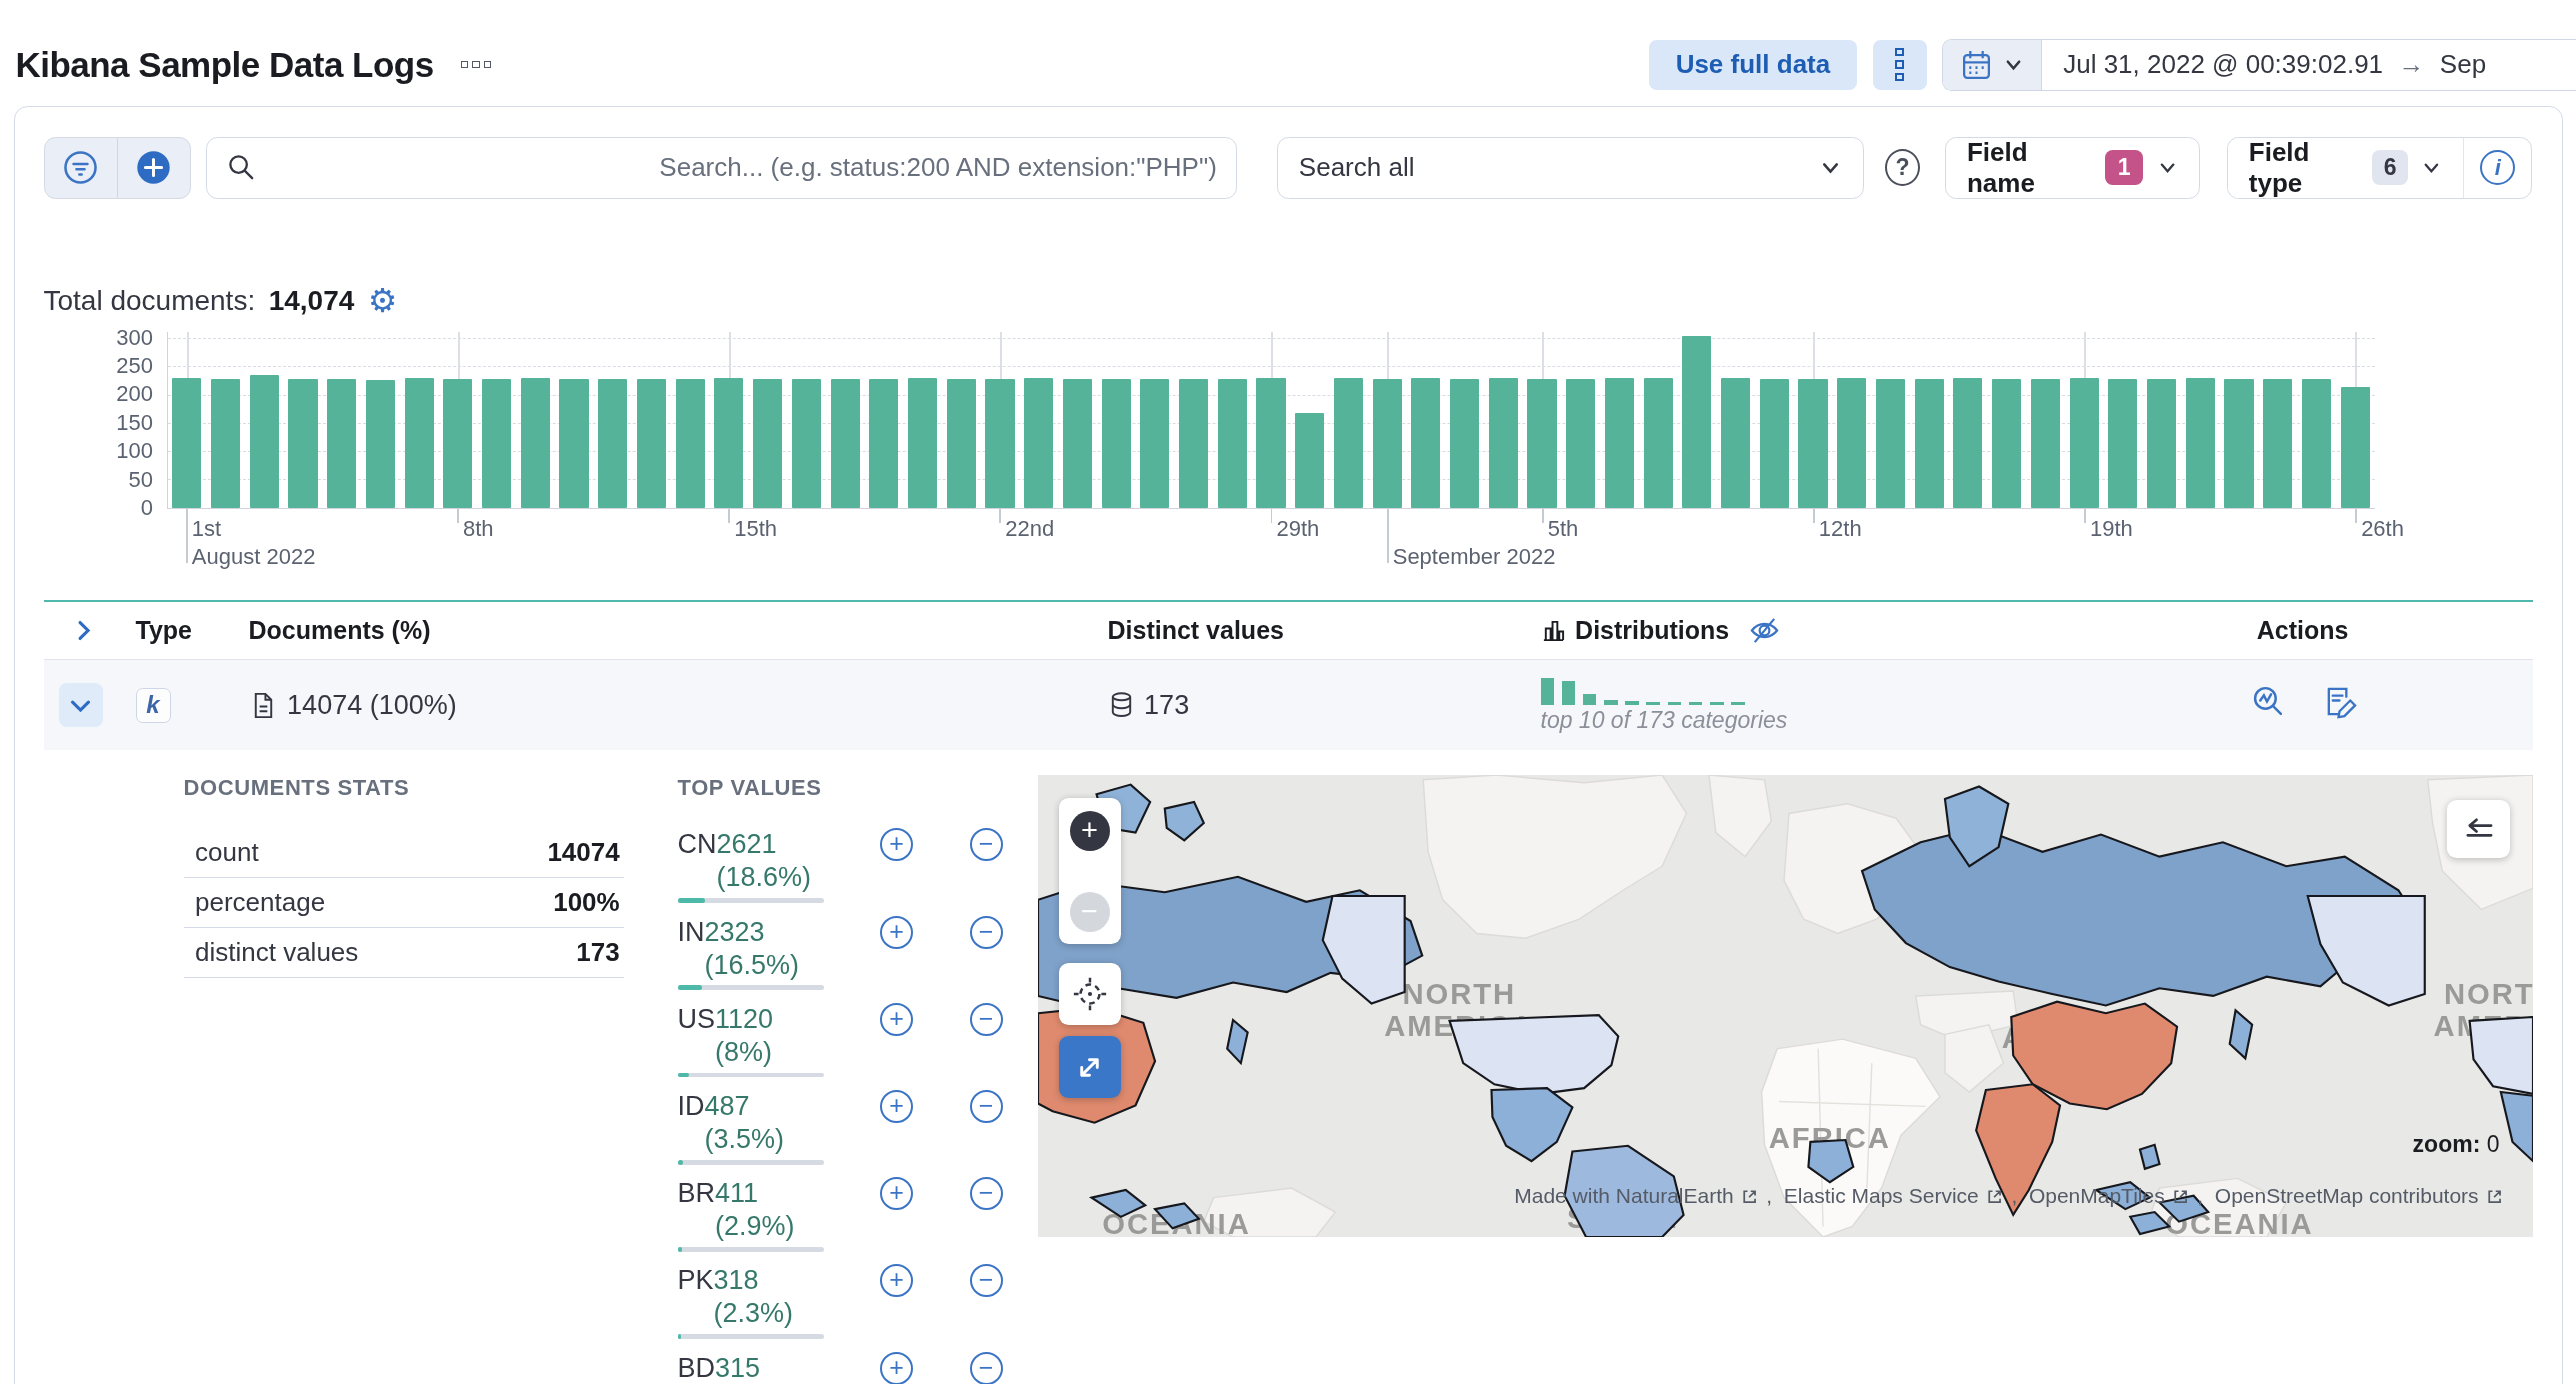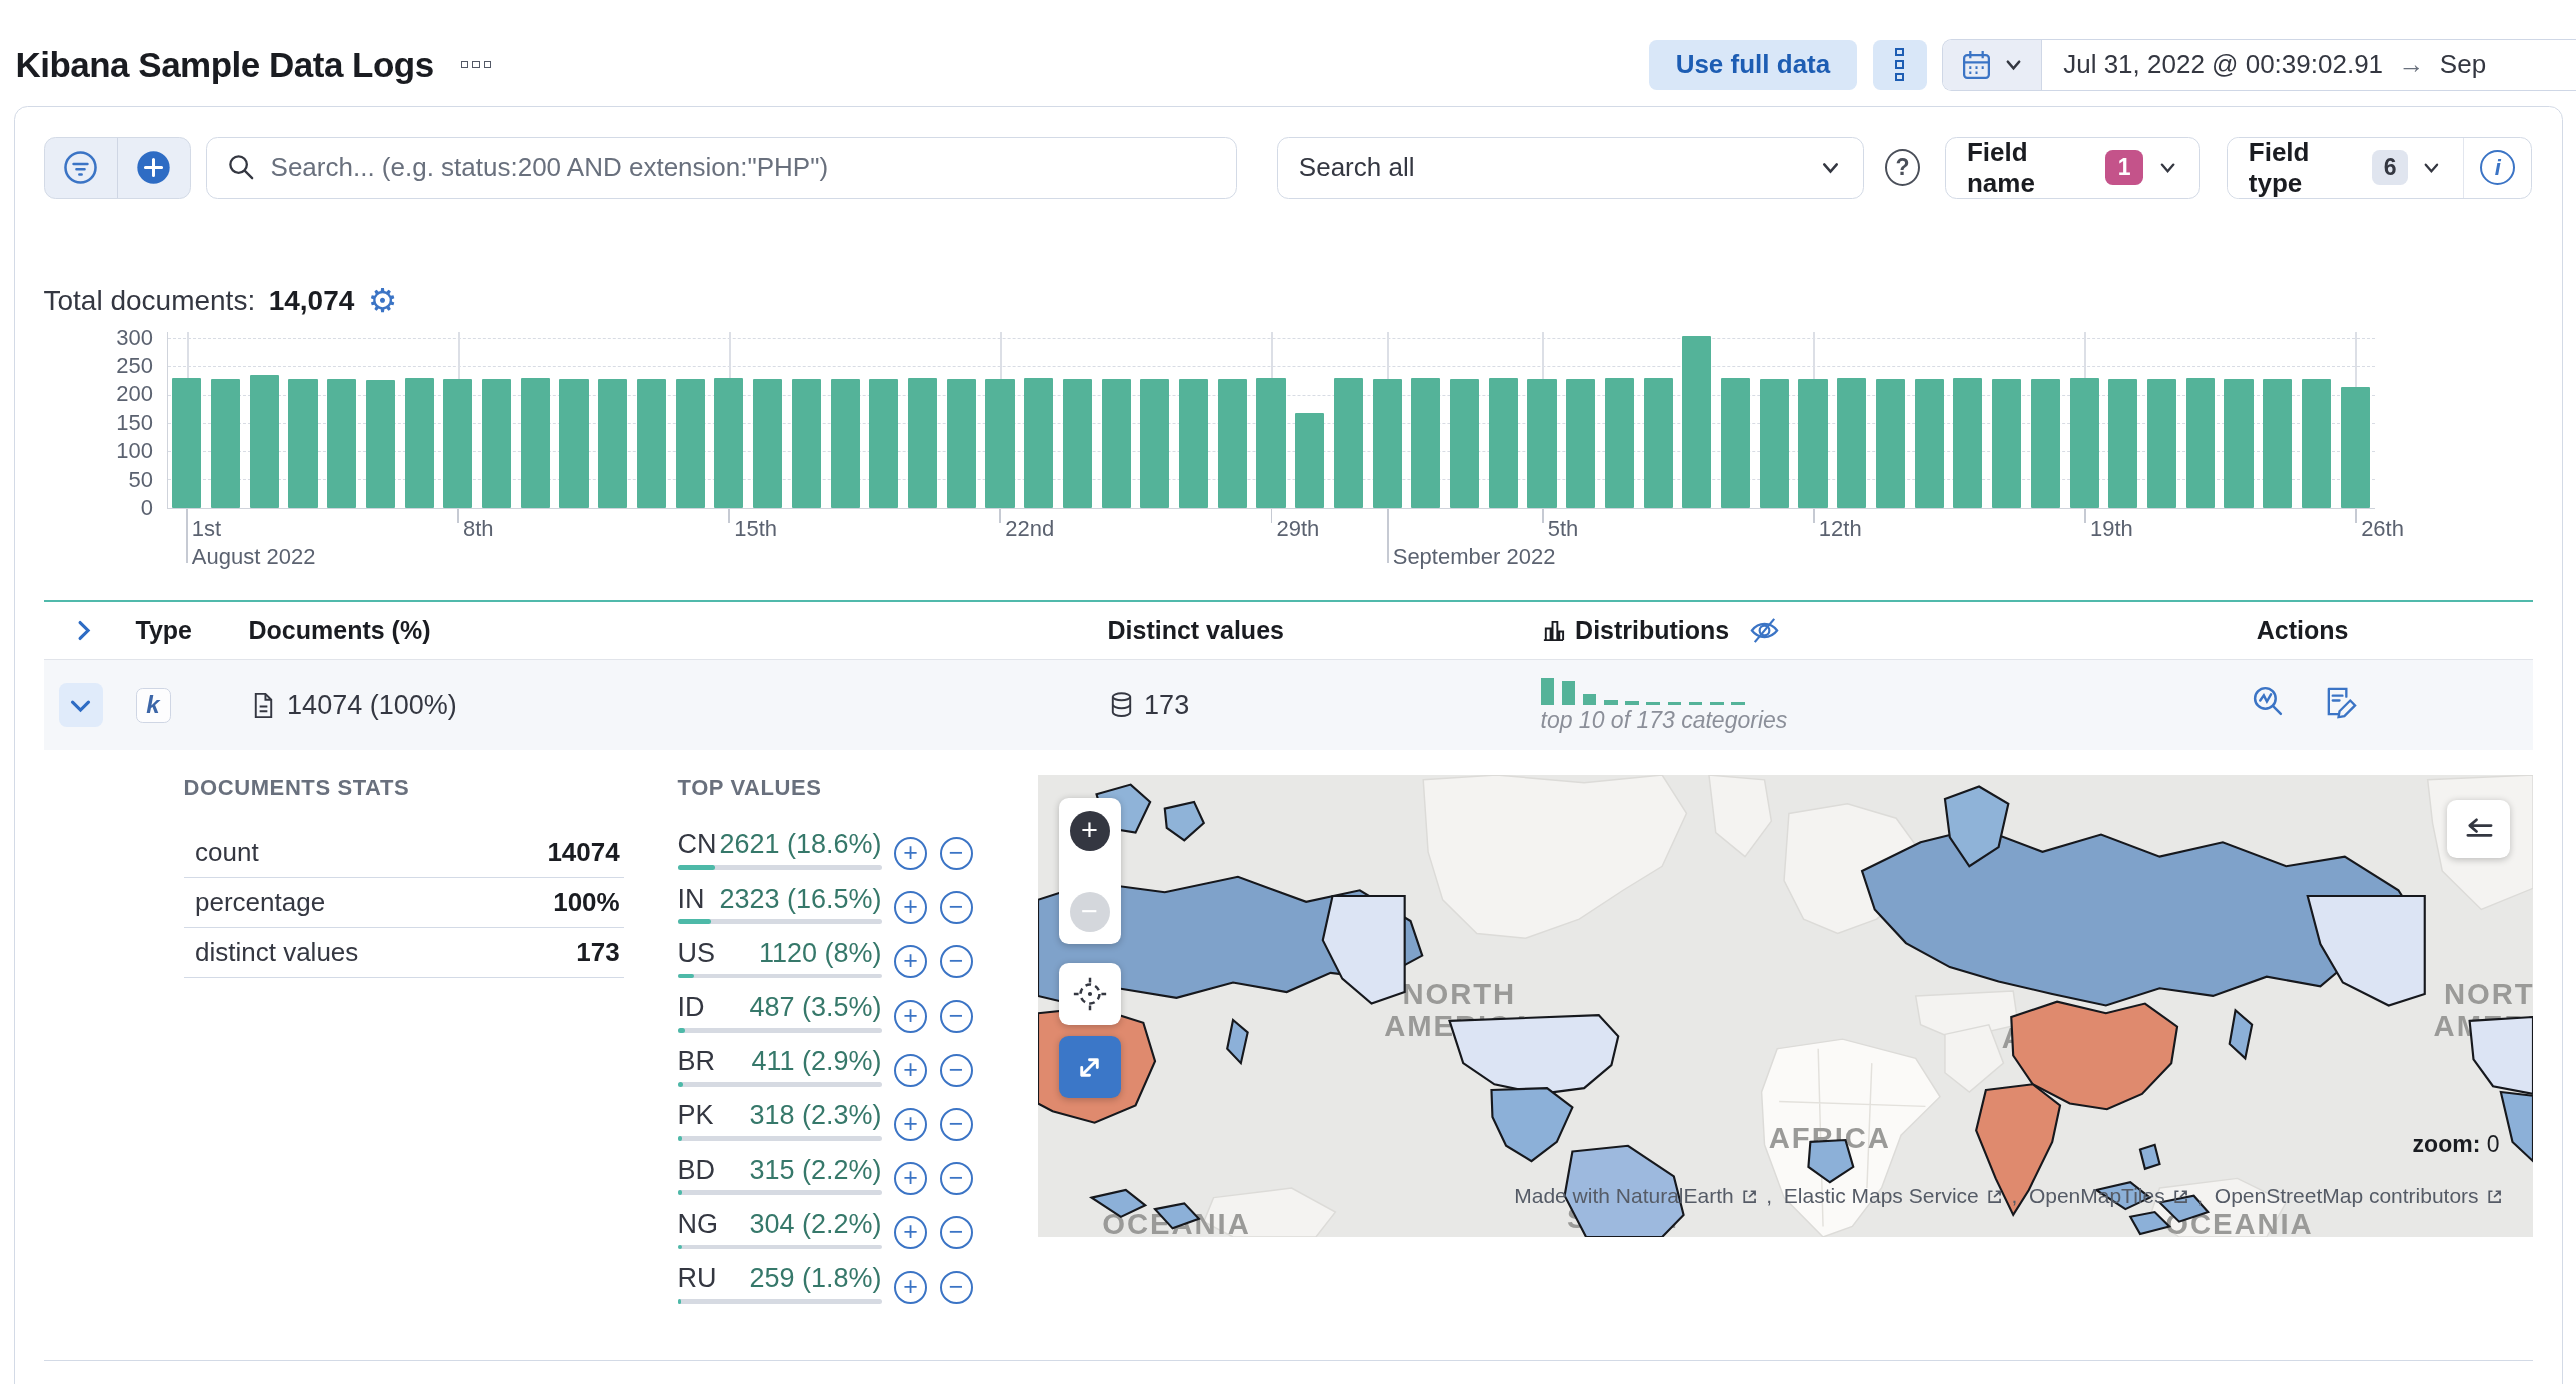--- a/index.html
+++ b/index.html
@@ -27,21 +27,21 @@
   .panel { margin:0 13.5px; border:1px solid #d3dae6; border-radius:13.5px; padding:29px 29px 0 29px; height:1442px; }
 
   
   .controls { display:flex; align-items:center; height:63px; }
   .filter-group { display:flex; height:62px; background:#e9eef7; border:1px solid #d3dae6; border-radius:11.5px; overflow:hidden; }
   .filter-group .cell { width:77px; display:flex; align-items:center; justify-content:center; cursor:pointer; }
   .filter-group .cell + .cell { border-left:1px solid #cfd6e4; }
   .search-box { width:1091px; height:62px; border:1px solid #d3dae6; border-radius:11.5px; background:#fff;
     display:flex; align-items:center; gap:13.5px; padding:0 19px; margin-left:15.4px; }
   .search-box input { border:none; outline:none; font-size:26px; flex:1; color:#343741; background:transparent;
-    font-family:"Liberation Sans","DejaVu Sans",sans-serif; }
+    font-family:"Liberation Sans","DejaVu Sans",sans-serif;text-align:right; }
   .search-box input::placeholder { color:#69707d; }
   .select-box { width:620px; height:62px; border:1px solid #d3dae6; border-radius:11.5px; background:#fff;
     display:flex; align-items:center; justify-content:space-between; padding:0 21px; margin-left:40px; font-size:26px; cursor:pointer; }
   .help-icon { width:37px; height:37px; border:2.3px solid #4a4f59; border-radius:50%; color:#4a4f59;
     font-size:23px; font-weight:700; display:flex; align-items:center; justify-content:center; margin-left:21px; cursor:pointer; }
   .pill-btn { height:62px; border:1px solid #d3dae6; border-radius:11.5px; background:#fff; display:flex;
     align-items:center; gap:13.5px; padding:0 21px; font-size:26px; font-weight:700; color:#1a1c21; cursor:pointer; }
   .pill-wrap { display:flex; height:62px; border:1px solid #d3dae6; border-radius:11.5px; background:#fff; margin-left:27px; }
   .pill-wrap .pill-btn { border:none; height:60px; }
   .pill-wrap .info-cell { width:73px; display:flex; align-items:center; justify-content:center; border-left:1px solid #e2e6ee; cursor:pointer; }
@@ -99,21 +99,21 @@
   .action-icons .aicon { cursor:pointer; }
 
   
   .detail { display:flex; background:#fff; padding:25px 0 44px 0; border-bottom:1px solid #d3dae6; }
   .stats-block { margin-left:140px; width:440px; flex-shrink:0; }
   .sec-title { font-size:22px; font-weight:700; letter-spacing:0.6px; color:#69707d; margin-bottom:27px; }
   .stat-row { display:flex; justify-content:space-between; align-items:center; height:50px; border-bottom:1px solid #d3dae6;
     font-size:26px; padding:0 3.8px 0 11.5px; }
   .stat-row b { color:#1a1c21; }
   .tv-block { width:325px; margin-left:54px; flex-shrink:0; }
-  .tv-row { display:flex; align-items:flex-end; margin-bottom:12.5px; }
+  .tv-row { display:flex; align-items:flex-start; margin-bottom:12.5px;gap:44px; }
   .tv-text { width:204px; position:relative; padding-bottom:8.7px; }
   .tv-line { display:flex; justify-content:space-between; font-size:27px; line-height:33px; }
   .tv-label { color:#343741; }
   .tv-val { color:#36786a; }
   .tv-track { position:absolute; left:0; right:0; bottom:0; height:4.8px; background:#d6dae2; border-radius:2.9px; }
   .tv-fill { height:4.8px; background:#4db9a8; border-radius:2.9px; }
   .pm { width:33px; height:33px; border:2.3px solid #3b74c5; border-radius:50%; color:#3b74c5; font-size:25px;
     line-height:27px; text-align:center; margin-left:12.5px; cursor:pointer; flex-shrink:0; user-select:none; }
 
   

